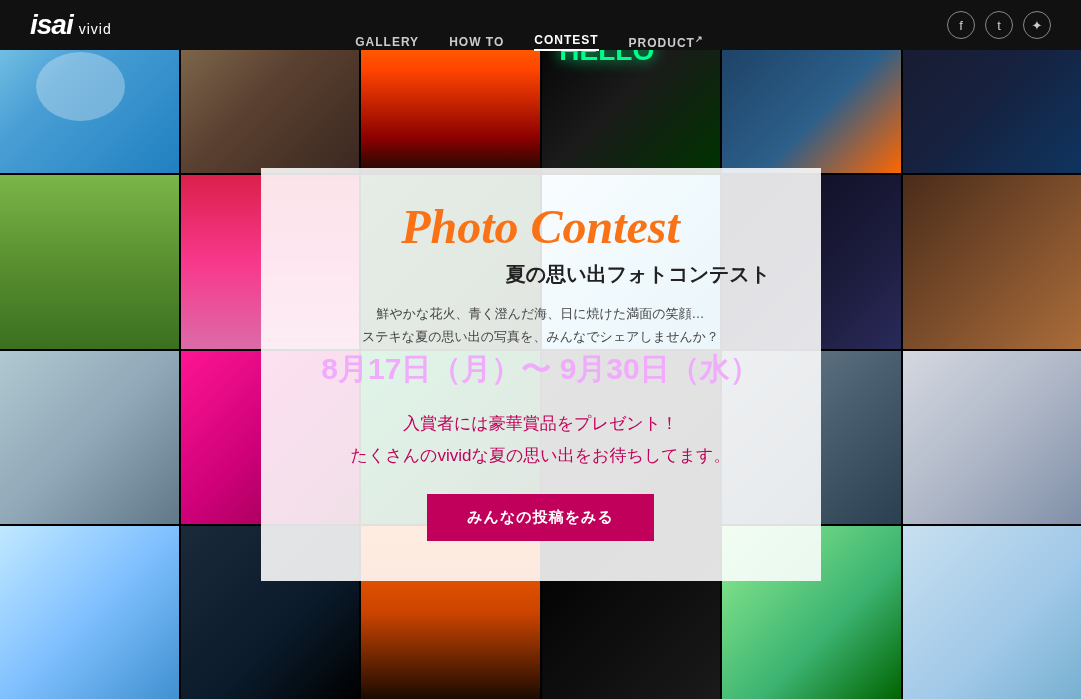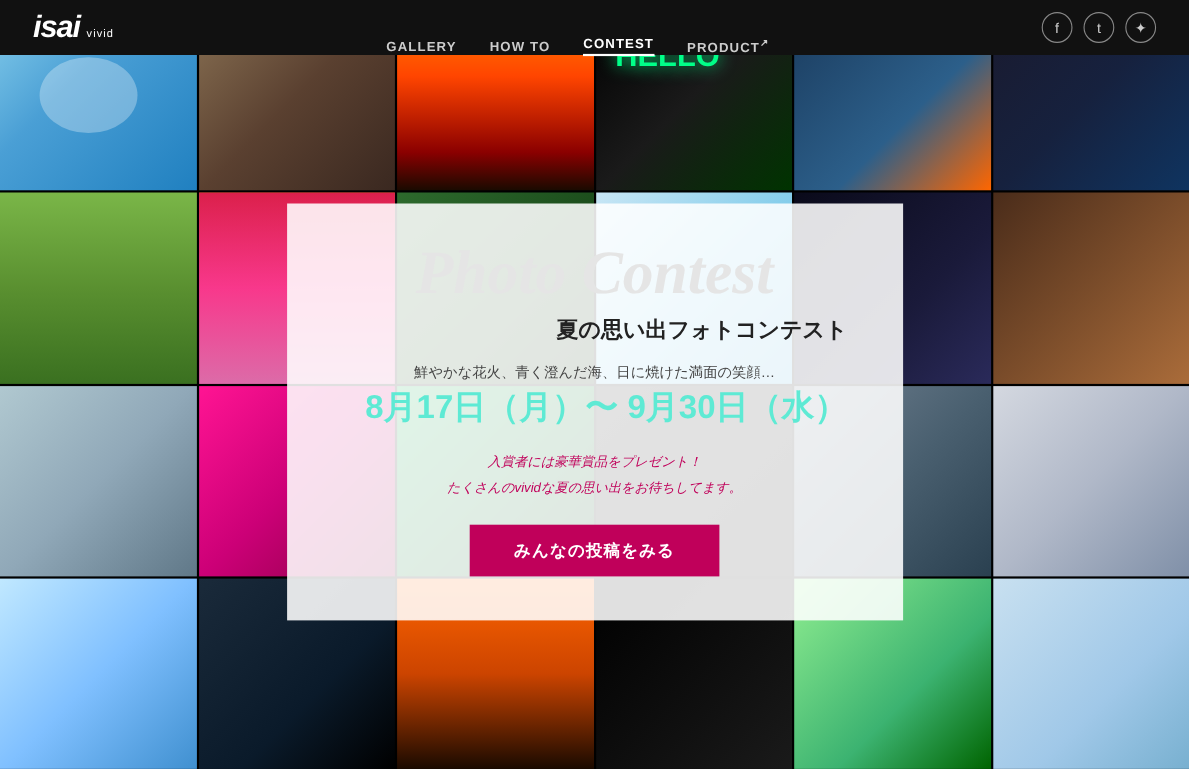--- a/index.html
+++ b/index.html
@@ -33,21 +33,21 @@
 
     .logo-isai {
       font-size: 28px;
       font-weight: 700;
       color: #fff;
       font-style: italic;
       letter-spacing: -1px;
     }
 
     .logo-vivid {
-      font-size: 10px;
+      font-size: 14px;
       color: #fff;
       font-weight: 400;
       letter-spacing: 1px;
     }
 
     .nav-links {
       display: flex;
       align-items: center;
       gap: 30px;
     }
@@ -167,23 +167,23 @@
     }
 
     .contest-subtitle .isai-logo {
       font-style: italic;
       font-weight: 700;
       font-size: 17px;
     }
 
     .contest-title {
       font-family: Georgia, serif;
-      font-size: 56px;
-      font-weight: 700;
-      color: #e5e5e5;
+      font-size: 48px;
+      font-weight: 700;
+      color: #f97316;
       line-height: 1;
       margin-bottom: 10px;
       font-style: italic;
     }
 
     .contest-headline {
       font-size: 20px;
       font-weight: 700;
       color: #222;
       margin-bottom: 14px;
@@ -192,31 +192,29 @@
 
     .contest-desc {
       font-size: 13px;
       color: #444;
       line-height: 1.8;
     }
 
     .contest-dates {
       font-size: 30px;
       font-weight: 700;
-      color: #5eead4;
+      color: #f0abfc;
       margin-bottom: 18px;
-      text-align: right;
     }
 
     .contest-prize {
-      font-size: 12px;
+      font-size: 17px;
       color: #c0005a;
       line-height: 1.9;
       margin-bottom: 22px;
-      font-style: italic;
     }
 
     .contest-btn {
       display: inline-block;
       background: #c0005a;
       color: #fff;
       font-size: 15px;
       font-weight: 600;
       padding: 14px 40px;
       border: none;
@@ -282,20 +280,21 @@
 <div class="contest-overlay">
   <div class="contest-box">
 
 
     <div class="contest-title">Photo Contest</div>
 
     <div class="contest-headline">夏の思い出フォトコンテスト</div>
 
     <div class="contest-desc">
       <div>鮮やかな花火、青く澄んだ海、日に焼けた満面の笑顔…</div>
+      <div>ステキな夏の思い出の写真を、みんなでシェアしませんか？</div>
     </div>
 
     <div class="contest-dates">8月17日（月）〜 9月30日（水）</div>
 
     <div class="contest-prize">
       <div>入賞者には豪華賞品をプレゼント！</div>
       <div>たくさんのvividな夏の思い出をお待ちしてます。</div>
     </div>
 
     <button class="contest-btn">みんなの投稿をみる</button>

